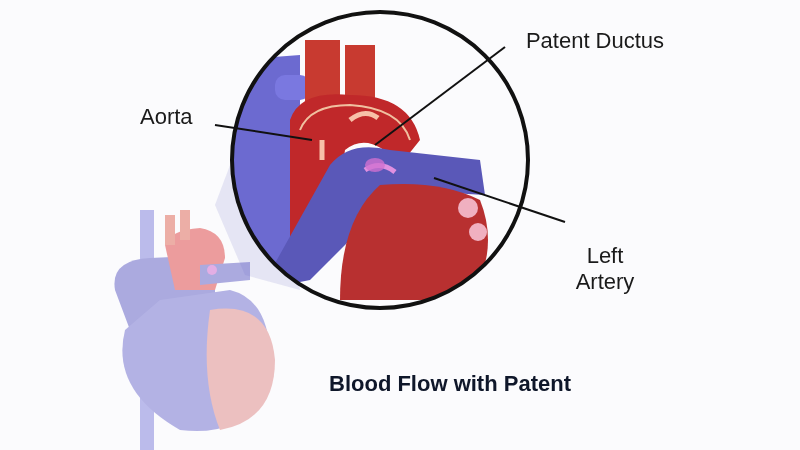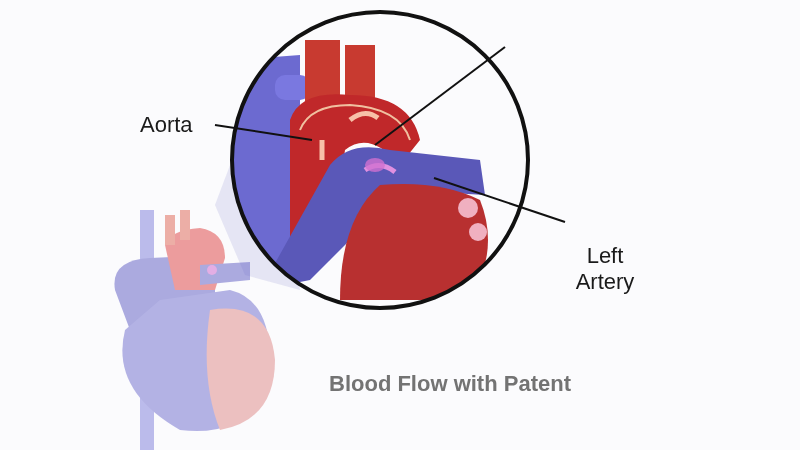--- a/index.html
+++ b/index.html
@@ -1,18 +1,18 @@
 <!DOCTYPE html>
 <html><head>
 <meta charset="utf-8">
 <style>
 html,body{margin:0;padding:0;}
 body{width:800px;height:450px;background:#fbfbfd;position:relative;overflow:hidden;font-family:"Liberation Sans",sans-serif;}
 .label{position:absolute;color:#1a1a1a;font-size:22px;line-height:26px;text-align:center;}
-.title{position:absolute;left:290px;top:370px;width:320px;text-align:center;font-weight:bold;font-size:22px;line-height:28px;color:#737373;}
+.title{position:absolute;left:290px;top:370px;width:320px;text-align:center;font-weight:bold;font-size:22px;line-height:28px;color:#0f172a;}
 svg{position:absolute;left:0;top:0;}
 </style>
 </head>
 <body>
 
 <svg width="800" height="450" viewBox="0 0 800 450">
   <defs>
     <clipPath id="lens">
         <circle cx="380" cy="160" r="148"></circle>
       </clipPath>
@@ -49,22 +49,23 @@
     <path d="M365,170 Q380,160 395,172" fill="none" stroke="#e090e0" stroke-width="5"></path>
     <ellipse cx="375" cy="165" rx="10" ry="7" fill="#d070d0" opacity="0.8"></ellipse>
   </g>
   <circle cx="380" cy="160" r="148" fill="none" stroke="#111" stroke-width="4"></circle>
 
   <line x1="215" y1="125" x2="312" y2="140" stroke="#111" stroke-width="2"></line>
   <line x1="505" y1="47" x2="375" y2="145" stroke="#111" stroke-width="2"></line>
   <line x1="434" y1="178" x2="565" y2="222" stroke="#111" stroke-width="2"></line>
 </svg>
 
-<div class="label" style="left:140px;top:112px;"><span>Aorta</span></div>
+<div class="label" style="left:140px;top:104px;"><span>Aorta</span></div>
 <div class="label" style="left:505px;top:28px;width:180px;">
+  <div>Patent Ductus</div>
 </div>
 <div class="label" style="left:525px;top:208px;width:160px;margin-top:35px;">
   <div>Left</div>
     <div>Artery</div>
 </div>
 <div class="title">
   <div>Blood Flow with Patent</div>
 </div>
 
 </body></html>

